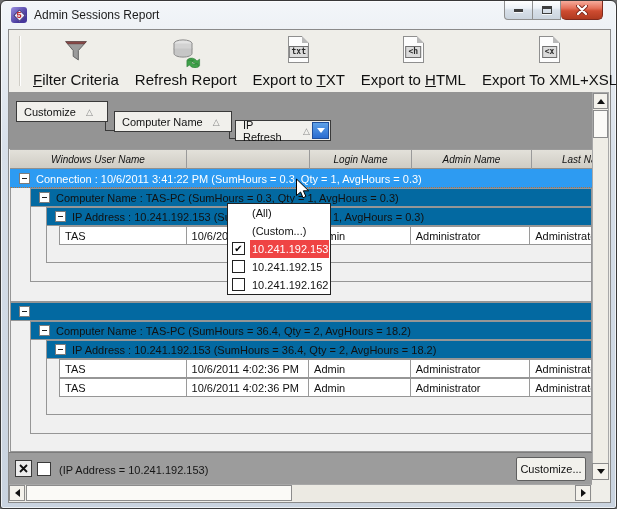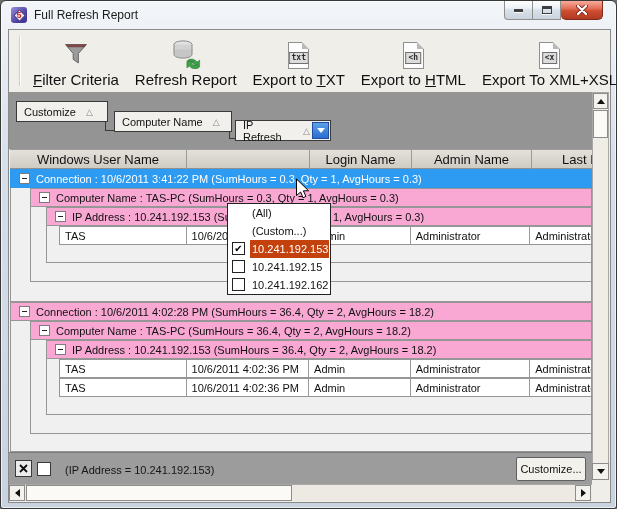--- a/index.html
+++ b/index.html
@@ -23,87 +23,87 @@
   .cap.close{width:42px;border-left:none;border-radius:0 0 5px 5px;border-color:#7E2A1E;
     background:linear-gradient(#F6AC9C,#E4715A 40%,#CE4C31 55%,#B03A20);}
   .g-min{width:9px;height:3px;background:#3F3F3F;box-shadow:0 1px 0 rgba(255,255,255,.8);}
   .g-max{width:10px;height:8px;border:1px solid #3F3F3F;border-top-width:3px;background:transparent;box-shadow:0 1px 0 rgba(255,255,255,.8);}
   
   .client{position:absolute;left:7px;top:28px;width:603px;height:474px;background:#EFEEE9;border:1px solid #8A8A8A;}
   
   .toolbar{position:absolute;left:0;top:0;right:0;height:62px;background:#EFEEE9;display:flex;align-items:flex-start;padding:4px 0 0 10px;}
   .groove{width:3px;height:50px;border-left:1px solid #cfcdc6;border-right:1px solid #fff;margin:2px 4px 0 0;}
   .tbtn{display:flex;flex-direction:column;align-items:center;justify-content:flex-start;padding:2px 8px;height:56px;}
-  .tbtn .ticon{width:34px;height:34px;display:flex;align-items:flex-end;justify-content:center;}
+  .tbtn .ticon{width:34px;height:34px;display:flex;align-items:flex-start;justify-content:center;}
   .tbtn .tlabel{font-size:15px;margin-top:2px;white-space:nowrap;}
   .tlabel .key{text-decoration:underline;}
   .page{position:relative;width:21px;height:27px;background:#FDFDFD;border:1px solid #8F8F8F;}
   .page .fold{position:absolute;right:-1px;top:-1px;width:0;height:0;border-style:solid;border-width:0 7px 7px 0;border-color:transparent #EFEEE9 #B9B9B9 transparent;}
   .page .badge{position:absolute;left:50%;transform:translateX(-50%);bottom:4px;background:#DCDCDC;border:1px solid #6F6F6F;
     font-size:8px;font-weight:bold;color:#2A2A2A;line-height:1;padding:1px 2px;white-space:nowrap;font-family:"DejaVu Sans Mono",monospace;}
   
   .grid{position:absolute;left:0;top:62px;width:583px;height:392px;background:#F0F0F0;border-right:1px solid #9a9a9a;}
   .grouppanel{position:absolute;left:0;top:0;width:583px;height:57px;background:#949494;}
   .gbox{position:absolute;height:21px;background:#F1F0EC;border:1px solid #3A3A3A;display:flex;align-items:center;padding:0 4px 0 7px;font-size:11px;}
   .gbox .sort{margin-left:10px;color:#8a8a8a;font-size:9px;}
   .gbox .sort::after{content:"△";}
   .dropbtn{position:absolute;right:1px;top:1px;width:17px;height:17px;background:linear-gradient(#5EA1E8,#2A6CD0);border:1px solid #1F4F9C;display:flex;align-items:center;justify-content:center;}
   .dropbtn .tri{width:0;height:0;border:4px solid transparent;border-top:5px solid #fff;margin-top:4px;}
   .conn{position:absolute;background:#3A3A3A;}
   
   .hrow{position:absolute;left:1px;top:57px;width:582px;height:20px;background:linear-gradient(#E3E1DA,#CFCCC4);border-top:1px solid #9a9a9a;border-bottom:1px solid #8f8f8f;}
-  .hcell{position:absolute;top:0;height:19px;border-right:1px solid #9a9a9a;display:flex;align-items:center;justify-content:center;overflow:hidden;white-space:nowrap;font-size:13px;color:#111;}
-  
-  .row{position:absolute;height:19px;border:1px solid #969696;background:#f9a8d4;display:flex;align-items:center;white-space:nowrap;overflow:hidden;}
+  .hcell{position:absolute;top:0;height:19px;border-right:1px solid #9a9a9a;display:flex;align-items:center;justify-content:center;overflow:hidden;white-space:nowrap;font-size:10px;color:#111;font-style:italic;}
+  
+  .row{position:absolute;height:19px;border:1px solid #969696;background:#0369a1;display:flex;align-items:center;white-space:nowrap;overflow:hidden;}
   .row .exp{width:11px;height:11px;border:1px solid #7c7c7c;background:#fff;margin:0 6px 0 8px;position:relative;flex:none;}
   .row .exp::after{content:"";position:absolute;left:2px;top:4px;width:5px;height:1px;background:#222;}
   .row.sel{background:#2D9BF2;color:#fff;border-color:#2D9BF2;border-bottom:1px dotted #B5713A;}
   .frow{position:absolute;border:1px solid #969696;border-top:none;background:#F0F0F0;}
   .drow{position:absolute;height:19px;border:1px solid #969696;background:#fff;display:flex;}
   .dcell{height:100%;border-right:1px solid #9a9a9a;padding:3px 0 0 5px;overflow:hidden;white-space:nowrap;font-size:11px;}
   .vline{position:absolute;width:1px;background:#969696;}
   
   .dropdown{position:absolute;left:218px;top:111px;width:104px;background:#fff;border:1px solid #222;z-index:30;}
   .ditem{position:relative;height:18px;display:flex;align-items:center;font-size:11px;}
   .ditem .dlabel{position:absolute;left:22px;right:1px;top:0;bottom:0;display:flex;align-items:center;padding-left:2px;overflow:hidden;white-space:nowrap;}
-  .ditem.hl .dlabel{background:#c2410c;color:#fff;}
+  .ditem.hl .dlabel{background:#ef4444;color:#fff;}
   .cb{position:absolute;left:4px;top:2px;width:13px;height:13px;border:1px solid #222;background:#fff;font-size:10px;line-height:11px;text-align:center;color:#000;}
   .cb.on::after{content:"✔";}
   
   .vsb{position:absolute;left:583px;top:62px;width:17px;height:388px;background:#EFEDE6;border:1px solid #a8a8a8;}
   .sbtn{position:absolute;background:#F4F2EC;border:1px solid #8C8C8C;display:flex;align-items:center;justify-content:center;}
   .tri-up{width:0;height:0;border:4px solid transparent;border-bottom:5px solid #111;margin-bottom:4px;}
   .tri-dn{width:0;height:0;border:4px solid transparent;border-top:5px solid #111;margin-top:4px;}
   .tri-lf{width:0;height:0;border:4px solid transparent;border-right:5px solid #111;margin-right:4px;}
   .tri-rt{width:0;height:0;border:4px solid transparent;border-left:5px solid #111;margin-left:4px;}
   .vthumb{position:absolute;left:0px;top:17px;width:15px;height:28px;background:#FBFAF7;border:1px solid #8C8C8C;}
   .hsb{position:absolute;left:0;top:454px;width:583px;height:17px;background:#ECEAE3;border-top:1px solid #a8a8a8;}
   .hthumb{position:absolute;left:17px;top:0;width:266px;height:16px;background:#FBFAF7;border:1px solid #8C8C8C;}
   
   .filterbar{position:absolute;left:0;top:422px;width:583px;height:32px;background:#9C9C9C;border-top:1px solid #7c7c7c;}
   .fx{position:absolute;left:6px;top:7px;width:17px;height:17px;background:#ECECEC;border:1px solid #3a3a3a;display:flex;align-items:center;justify-content:center;}
   .fcb{position:absolute;left:28px;top:9px;width:14px;height:14px;background:#fff;border:1px solid #3a3a3a;font-size:11px;line-height:12px;text-align:center;}
-  .ftext{position:absolute;left:56px;top:11px;color:#161616;}
+  .ftext{position:absolute;left:50px;top:11px;color:#161616;}
   .customize{position:absolute;left:507px;top:4px;width:70px;height:24px;background:#F2F1EC;border:1px solid #5f5f5f;border-radius:2px;
     display:flex;align-items:center;justify-content:center;font-size:11px;}
   .vsb-down-fb{position:absolute;left:583px;top:433px;width:17px;height:17px;}
   
   .cursor{position:absolute;left:286px;top:148px;z-index:50;}
 </style>
 </head>
 <body>
 
 <div class="window">
 
   <div class="titlebar">
     <div class="app-icon">
       <span class="diamond"></span>
       <span class="five">5</span>
     </div>
-    <div class="title-text">Full Refresh Report</div>
+    <div class="title-text">Admin Sessions Report</div>
     <div class="capbtns">
       <div class="cap min">
           <span class="g-min"></span>
         </div>
       <div class="cap max">
           <span class="g-max"></span>
         </div>
       <div class="cap close">
         <svg width="12" height="10" viewBox="0 0 12 10">
           <path d="M2 1 L10 9 M10 1 L2 9" stroke="#7E2A1E" stroke-width="4" stroke-linecap="round"></path>
@@ -232,21 +232,20 @@
         <div class="dcell" style="width:102px;">Admin</div>
         <div class="dcell" style="width:120px;">Administrator</div>
         <div class="dcell" style="width:61px;border-right:none;">Administrator</div>
       </div>
       <div class="frow" style="left:37px;top:153px;width:546px;height:18px;"></div>
       <div class="frow" style="left:21px;top:171px;width:562px;height:19px;"></div>
       <div class="frow" style="left:1px;top:190px;width:582px;height:20px;"></div>
 
       <div class="row" style="left:1px;top:210px;width:582px;">
         <span class="exp"></span>
-        <span>Connection : 10/6/2011 4:02:28 PM (SumHours = 36.4, Qty = 2, AvgHours = 18.2)</span>
       </div>
       <div class="row" style="left:21px;top:229px;width:562px;">
         <span class="exp"></span>
         <span>Computer Name : TAS-PC (SumHours = 36.4, Qty = 2, AvgHours = 18.2)</span>
       </div>
       <div class="row" style="left:37px;top:248px;width:546px;">
         <span class="exp"></span>
         <span>IP Address : 10.241.192.153 (SumHours = 36.4, Qty = 2, AvgHours = 18.2)</span>
       </div>
       <div class="drow" style="left:50px;top:267px;width:533px;">

